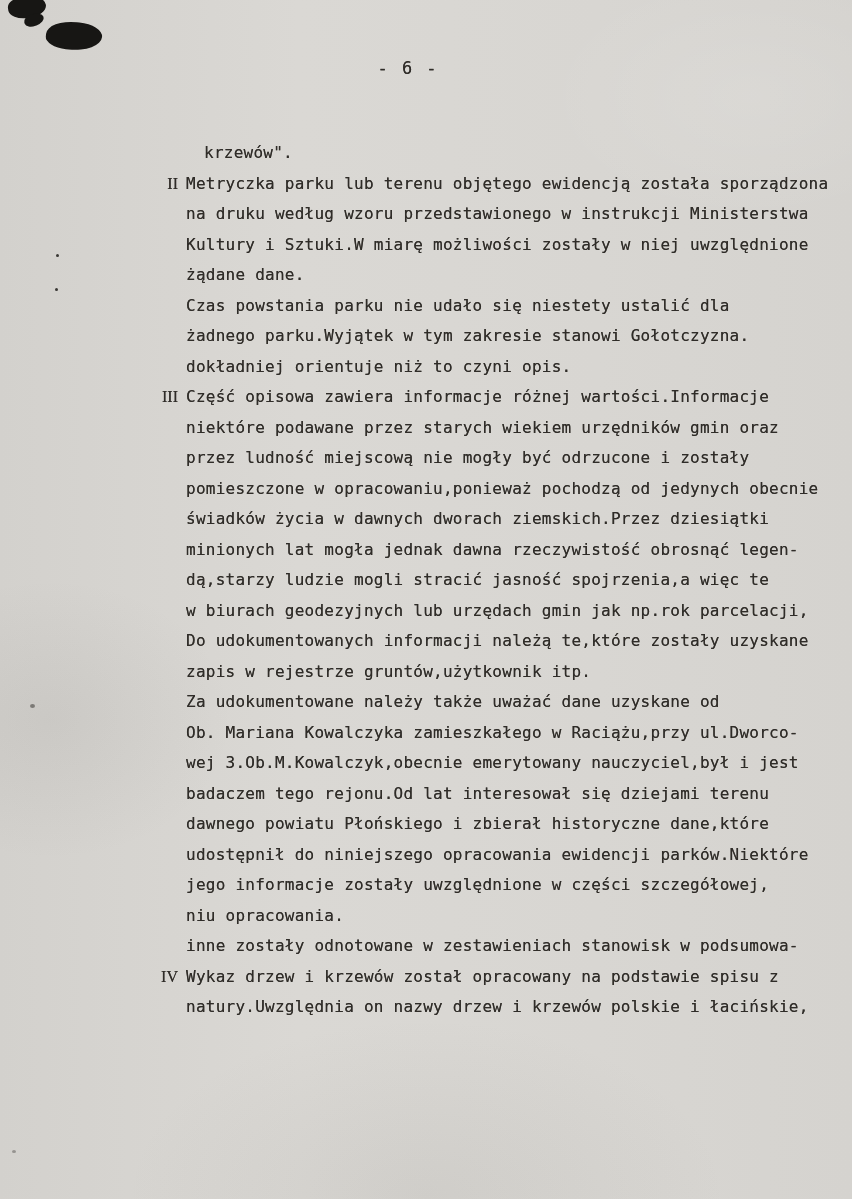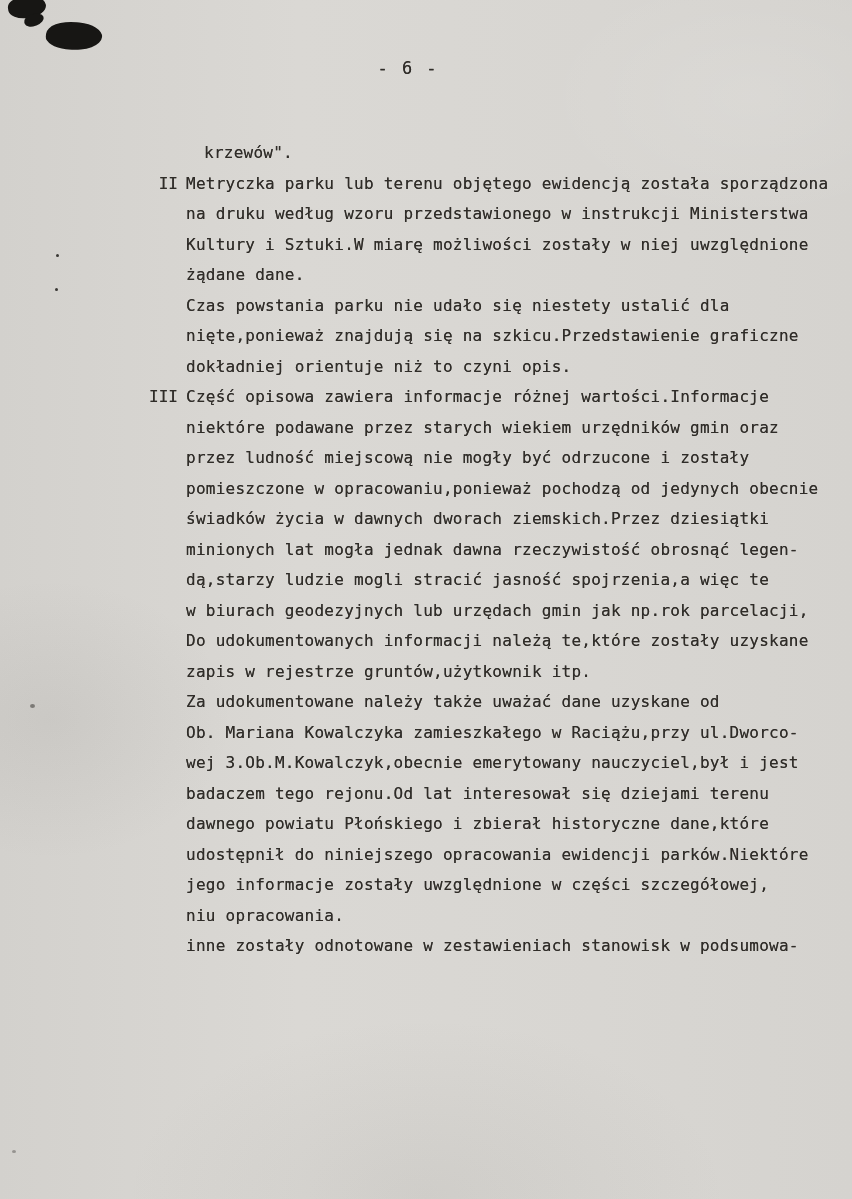--- a/index.html
+++ b/index.html
@@ -41,20 +41,21 @@
     line-height:30.5px;
     text-shadow:0 0 0.6px rgba(47,44,40,0.75);
   }
   .section{display:flex;align-items:flex-start;}
   .numeral{
     width:34px;
     flex:0 0 34px;
     text-align:right;
     padding-right:8px;
     white-space:pre;
+    font-family:Liberation Serif, serif;
   }
   .lines{flex:1 1 auto;min-width:0;}
   .line{white-space:pre;letter-spacing:0.25px;}
   
   .blob{position:absolute;background:#171614;border-radius:45% 55% 50% 50%;}
   .blob-1{left:8px;top:-4px;width:38px;height:22px;transform:rotate(-8deg);}
   .blob-2{left:46px;top:22px;width:56px;height:28px;transform:rotate(6deg);border-radius:55% 45% 60% 40%;}
   .blob-3{left:24px;top:14px;width:20px;height:12px;transform:rotate(-20deg);}
   .speck{position:absolute;background:#3a3834;border-radius:50%;}
   .speck-1{left:56px;top:254px;width:3px;height:3px;}
@@ -84,21 +85,21 @@
         </div>
       </div>
       <div class="section">
         <div class="numeral">II</div>
         <div class="lines">
           <div class="line">Metryczka parku lub terenu objętego ewidencją została sporządzona</div>
           <div class="line">na druku według wzoru przedstawionego w instrukcji Ministerstwa</div>
           <div class="line">Kultury i Sztuki.W miarę możliwości zostały w niej uwzględnione</div>
           <div class="line">żądane dane.</div>
           <div class="line">Czas powstania parku nie udało się niestety ustalić dla</div>
-          <div class="line">nięte,ponieważ znajdują się na szkicu.Przedstawienie graficzne</div>
+          <div class="line">żadnego parku.Wyjątek w tym zakresie stanowi Gołotczyzna.</div>
           <div class="line">dokładniej orientuje niż to czyni opis.</div>
         </div>
       </div>
       <div class="section">
         <div class="numeral">III</div>
         <div class="lines">
           <div class="line">Część opisowa zawiera informacje różnej wartości.Informacje</div>
           <div class="line">niektóre podawane przez starych wiekiem urzędników gmin oraz</div>
           <div class="line">przez ludność miejscową nie mogły być odrzucone i zostały</div>
           <div class="line">pomieszczone w opracowaniu,ponieważ pochodzą od jedynych obecnie</div>
@@ -112,14 +113,21 @@
           <div class="line">Ob. Mariana Kowalczyka zamieszkałego w Raciążu,przy ul.Dworco-</div>
           <div class="line">wej 3.Ob.M.Kowalczyk,obecnie emerytowany nauczyciel,był i jest</div>
           <div class="line">badaczem tego rejonu.Od lat interesował się dziejami terenu</div>
           <div class="line">dawnego powiatu Płońskiego i zbierał historyczne dane,które</div>
           <div class="line">udostępnił do niniejszego opracowania ewidencji parków.Niektóre</div>
           <div class="line">jego informacje zostały uwzględnione w części szczegółowej,</div>
           <div class="line">niu opracowania.</div>
           <div class="line">inne zostały odnotowane w zestawieniach stanowisk w podsumowa-</div>
         </div>
       </div>
+      <div class="section">
+        <div class="numeral">IV</div>
+        <div class="lines">
+          <div class="line">Wykaz drzew i krzewów został opracowany na podstawie spisu z</div>
+          <div class="line">natury.Uwzględnia on nazwy drzew i krzewów polskie i łacińskie,</div>
+        </div>
+      </div>
     </div>
 </div>
 
 </body></html>

